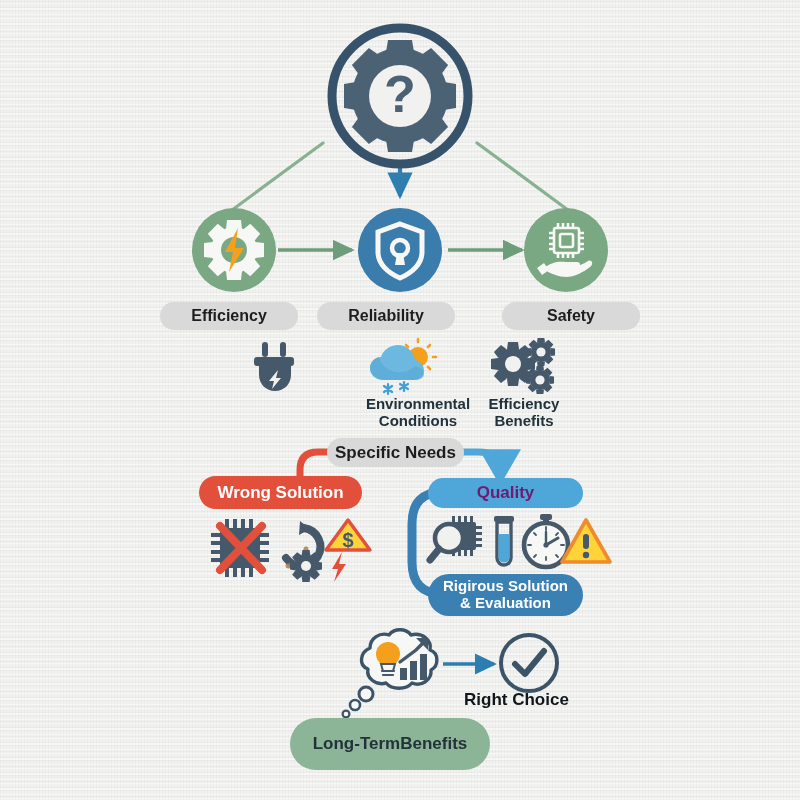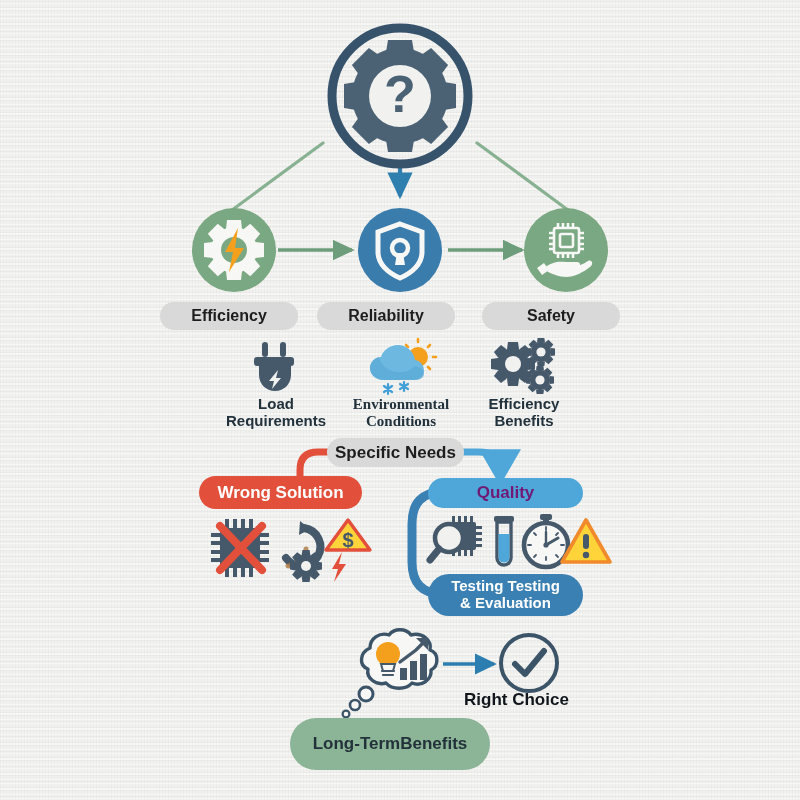--- a/index.html
+++ b/index.html
@@ -195,60 +195,56 @@
         <path d="M30,25 L25,25 M30,30 L25,30 M30,36 L25,36 M30,41 L25,41"></path>
         <path d="M55,25 L60,25 M55,30 L60,30 M55,36 L60,36 M55,41 L60,41"></path>
         <rect x="36" y="26" width="13" height="13" rx="1.5"></rect>
       </g>
       <path d="M20,60 C28,54 34,53 42,54 L53,54 C57,54 57,59 53,59 L45,59
                C52,59 60,56 64,53 C68,51 70,56 66,59 C60,64 50,69 42,69
                C35,69 29,66 24,64 Z" fill="#f7f7f5"></path>
       <path d="M13,60 L20,55 L25,62 L18,67 Z" fill="#f7f7f5"></path>
     </svg>
   </div>
-  <div class="pill pill-gray" style="left:482px; top:302px; width:138px; height:28px; font-size:16px;">
+  <div class="pill pill-gray" style="left:502px; top:302px; width:138px; height:28px; font-size:16px;">
     <span>Safety</span>
   </div>
 
   <div class="abs" style="left:246px; top:342px;">
     <svg width="58" height="52" viewBox="0 0 58 52">
       <g fill="#45596b">
         <rect x="16" y="0" width="6" height="15" rx="3"></rect>
         <rect x="34" y="0" width="6" height="15" rx="3"></rect>
         <rect x="8" y="15" width="40" height="9" rx="3"></rect>
         <path d="M13,24 L45,24 L45,33 C45,42 38,49 29,49 C20,49 13,42 13,33 Z"></path>
       </g>
       <path d="M32,28 L23,39 L28,39 L26,47 L35,36 L30,36 Z" fill="#f1f1ef"></path>
     </svg>
   </div>
-  <div class="caption" style="left:206px; top:396px; width:140px; font-size:15px;">
-    <div>Load</div>
-    <div>Requirements</div>
-  </div>
 
   <div class="abs" style="left:366px; top:340px;">
     <svg width="70" height="56" viewBox="0 0 70 56">
       <g fill="#f4a01c">
         <circle cx="52" cy="17" r="10"></circle>
         <g stroke="#f4a01c" stroke-width="2.6" stroke-linecap="round">
           <path d="M52,2 L52,-1 M52,33 L52,36 M67,17 L70,17 M37,17 L34,17
                    M62,7 L64,5 M42,27 L40,29 M62,27 L64,29 M42,7 L40,5"></path>
         </g>
       </g>
       <path d="M18,40 C9,40 4,34 4,28 C4,22 9,17 15,17 C17,10 24,5 32,5
                C41,5 48,12 49,20 C55,21 58,26 58,31 C58,36 54,40 48,40 Z" fill="#6cb8e0"></path>
       <path d="M18,40 C9,40 4,34 4,28 C4,23 8,18 13,17 C15,25 22,31 31,32
                C38,33 45,30 49,26 C54,27 58,30 58,34 C58,38 54,40 48,40 Z" fill="#53a5d4" opacity="0.55"></path>
       <g stroke="#3f9fd6" stroke-width="2.2" stroke-linecap="round">
         <path d="M22,44 L22,54 M18,46 L26,52 M26,46 L18,52"></path>
         <path d="M38,42 L38,51 M34,44 L42,49 M42,44 L34,49"></path>
       </g>
     </svg>
   </div>
-  <div class="caption" style="left:326px; top:396px; width:150px; font-size:15px;font-family:Liberation Serif, serif;">
+  <div class="caption" style="left:343px; top:396px; width:150px; font-size:15px;">
     <div>Environmental</div>
     <div>Conditions</div>
   </div>
 
   <div class="abs" style="left:490px; top:340px;">
     <svg width="66" height="56" viewBox="0 0 66 56">
       <g fill="#45596b">
         <g transform="translate(23,24)">
           <g>
             <path d="M-5,-22 L5,-22 L6,-15 L-6,-15 Z"></path>
@@ -417,21 +413,21 @@
 
       <g>
         <path d="M158,8 L182,50 L134,50 Z" fill="#ffd43b" stroke="#f08a2a" stroke-width="3.6" stroke-linejoin="round"></path>
         <rect x="155" y="22" width="6" height="15" rx="3" fill="#45596b"></rect>
         <circle cx="158" cy="43" r="3.2" fill="#45596b"></circle>
       </g>
     </svg>
   </div>
 
   <div class="pill pill-blue-dark" style="left:428px; top:574px; width:155px; height:42px; font-size:15px; flex-direction:column;">
-    <div>Testing Testing</div>
+    <div>Rigirous Solution</div>
     <div>&amp; Evaluation</div>
   </div>
 
   <div class="abs" style="left:336px; top:626px;">
     <svg width="116" height="104" viewBox="0 0 116 104">
       <path d="M34,22 C34,12 44,6 53,9 C58,2 70,2 75,9 C86,6 96,14 94,24
                C103,27 103,40 95,44 C96,54 85,61 76,57 C70,64 56,64 50,57
                C40,60 30,52 32,43 C23,40 23,27 34,22 Z" fill="#f7f7f5" stroke="#3c5468" stroke-width="3.4" stroke-linejoin="round"></path>
 
       <circle cx="52" cy="28" r="12" fill="#f4a01c"></circle>

